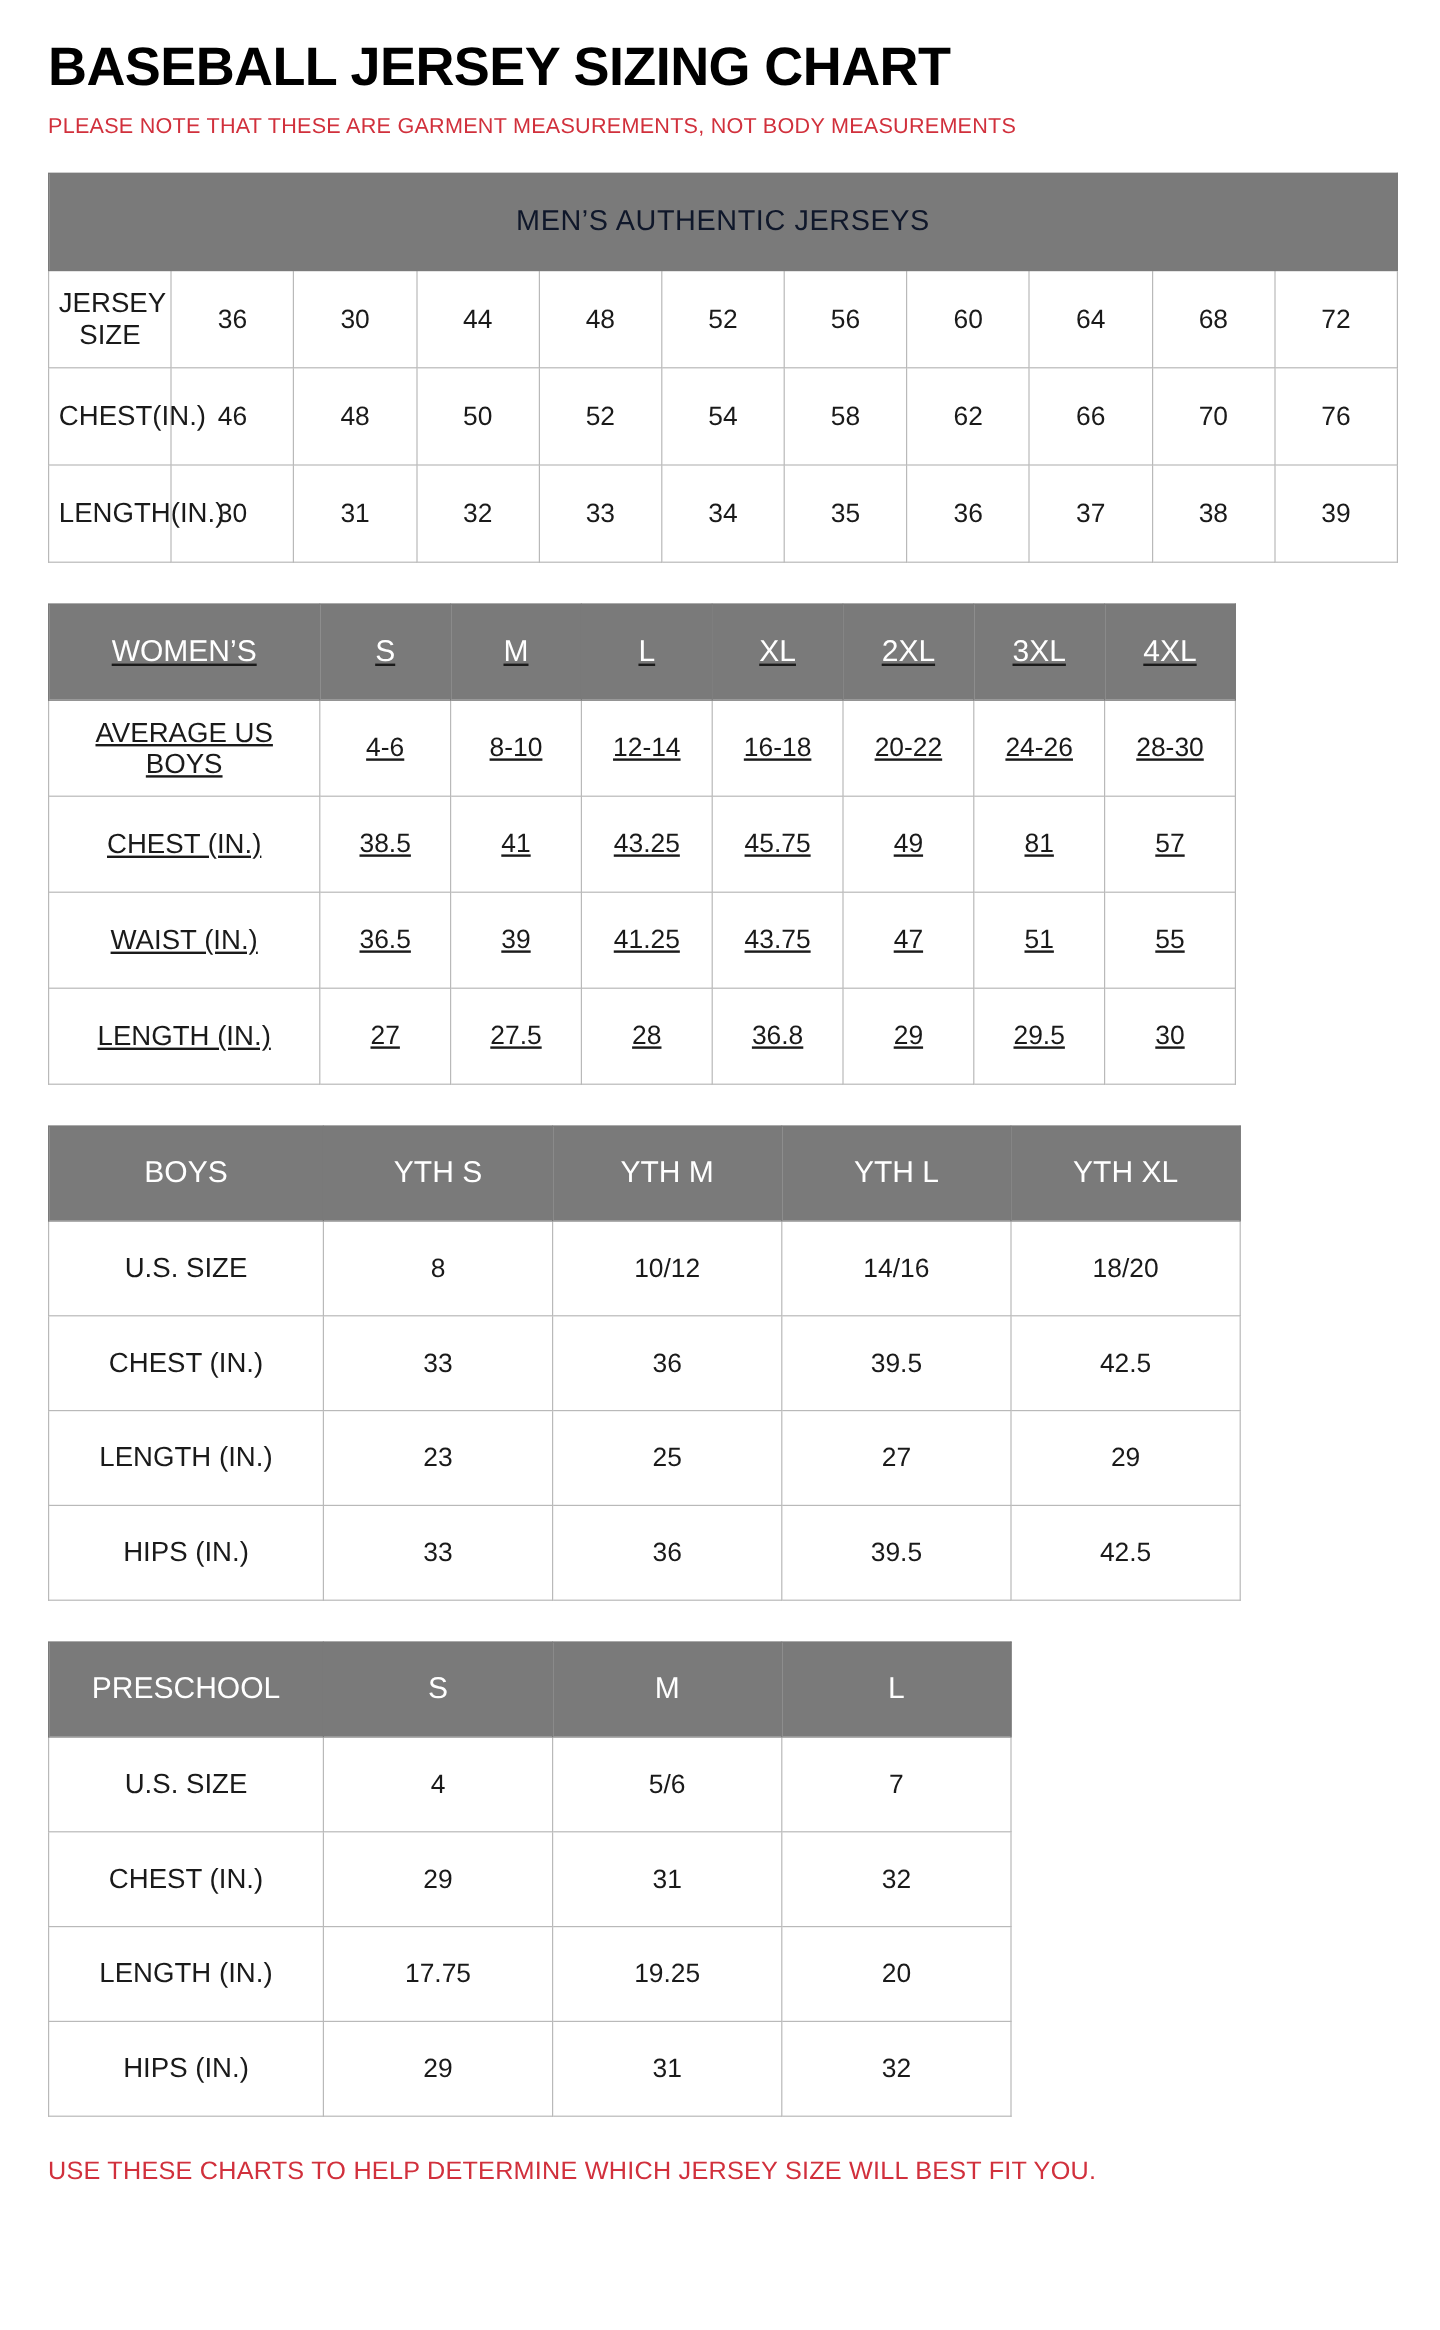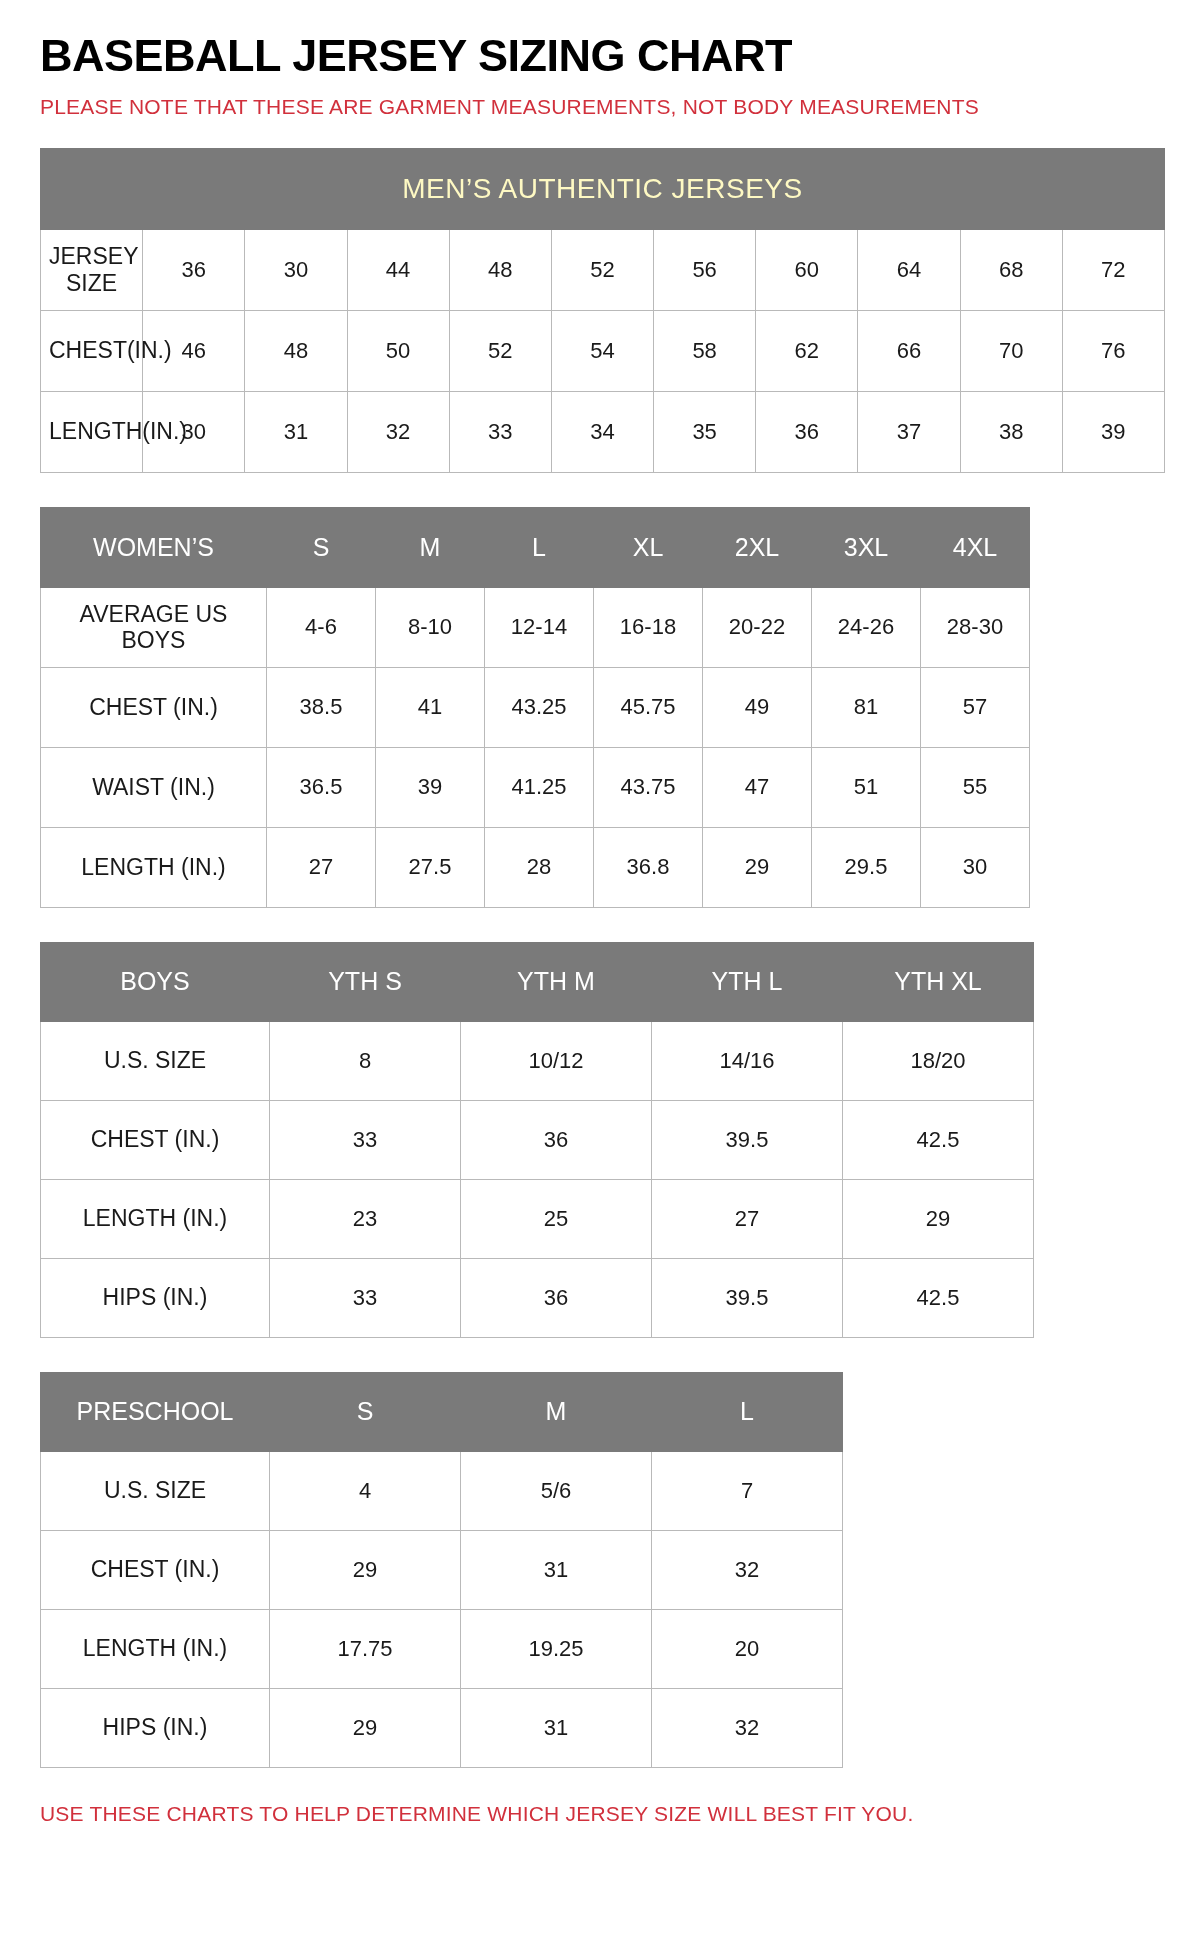--- a/index.html
+++ b/index.html
@@ -22,21 +22,21 @@
   .title {
     font-size: 45px;
     font-weight: bold;
     letter-spacing: -0.5px;
     color: #000000;
     margin: 4px 0 14px 0;
     line-height: 1.05;
   }
   .note {
     color: #d1303c;
-    font-size: 21px;
+    font-size: 18px;
     line-height: 1.35;
     margin: 0 0 26px 0;
     letter-spacing: 0.2px;
   }
   table {
     border-collapse: collapse;
     table-layout: fixed;
     margin-bottom: 34px;
   }
   td, th {
@@ -45,23 +45,23 @@
     vertical-align: middle;
     font-weight: normal;
     font-size: 22px;
     color: #1a1a1a;
     padding: 0;
     height: 80px;
     line-height: 1.15;
   }
   .hdr-band td {
     background: #7a7a7a;
-    color: #fef9c3;
+    color: #0f172a;
     border: 1px solid #7a7a7a;
-    font-size: 28px;
+    font-size: 24px;
     letter-spacing: 0.5px;
     height: 78px;
   }
   .hdr-cell {
     background: #7a7a7a;
     color: #ffffff !important;
     border: 1px solid #7a7a7a !important;
     font-size: 25px;
   }
   .rowlabel {
@@ -69,21 +69,21 @@
     padding: 0 8px;
   }
   
   table.men { width: 1125px; }
   table.men td { height: 80px; }
   table.men .c0 { width: 222px; }
   table.men .c1, table.men .c2, table.men .c3, table.men .c4 { width: 89px; }
   table.men .c5, table.men .c6 { width: 89px; }
   table.men .c7, table.men .c8, table.men .c9, table.men .c10 { width: 86px; }
   
-  table.women { width: 985px; }
+  table.women { width: 985px; text-decoration: underline; }
   table.women td { height: 79px; }
   table.women .c0 { width: 225px; }
   table.women .cn { width: 108px; }
   table.women .two-line { font-size: 23px; }
   
   table.boys { width: 990px; }
   table.boys td { height: 78px; }
   table.boys .c0 { width: 228px; }
   table.boys .cn { width: 190px; }
   

